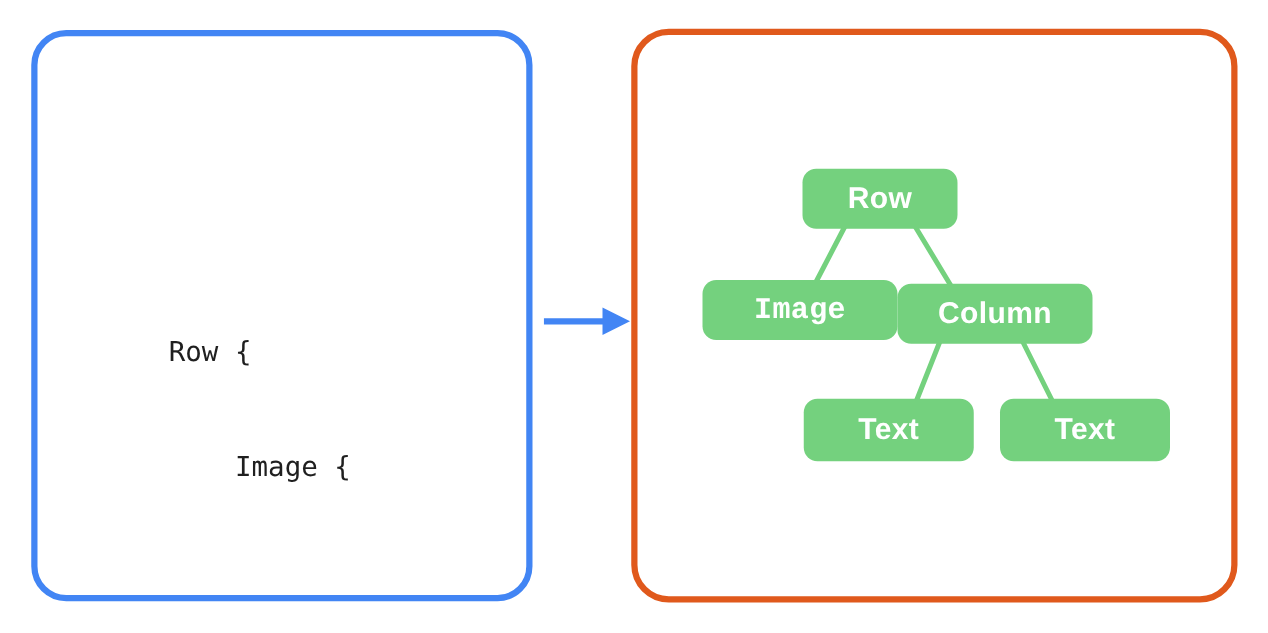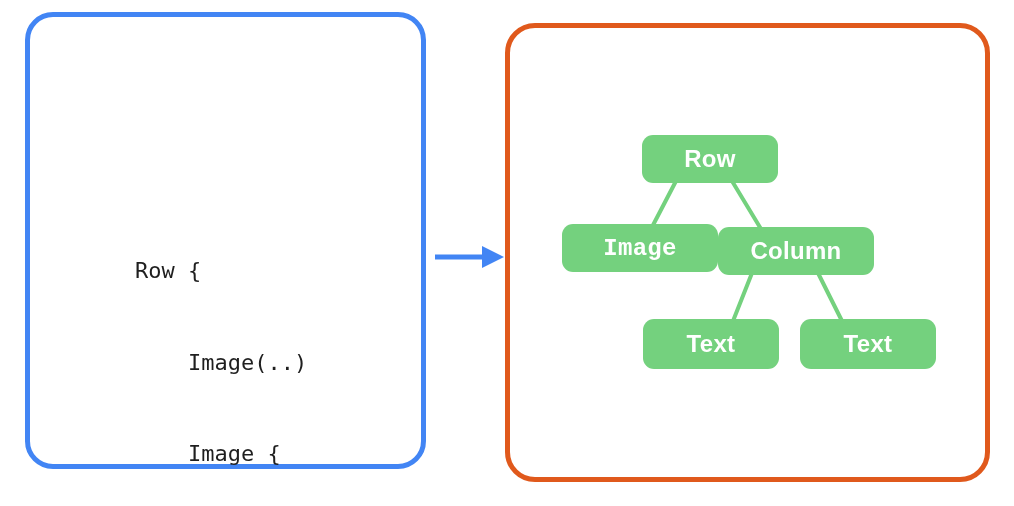--- a/index.html
+++ b/index.html
@@ -17,21 +17,21 @@
   .stage {
     position: relative;
     width: 1014px;
     height: 506px;
     background: var(--background);
     overflow: hidden;
     font-family: "Liberation Sans", sans-serif;
   }
   .code-panel {
     position: absolute;
-    left: 25px; top: 12px;
+    left: 25px; top: 24px;
     width: 401px; height: 457px;
     border: 5px solid var(--panel-left-border);
     border-radius: 28px;
     background: var(--background);
     text-decoration: underline;
   }
   .code-block {
     position: absolute;
     left: 105px; top: 178px;
     font-family: "DejaVu Sans Mono", "Liberation Mono", monospace;
@@ -64,35 +64,34 @@
     background: var(--node-fill);
     color: var(--node-text);
     border-radius: 11px;
     display: flex;
     align-items: center;
     justify-content: center;
     font-size: 24px;
     font-weight: 700;
     letter-spacing: 0.3px;
   }
-  .node-row    { left: 642px; top: 135px; width: 136px; height: 48px; }
+  .node-row    { left: 642px; top: 135px; width: 124px; height: 48px; }
   .node-image  { left: 562px; top: 224px; width: 156px; height: 48px; font-family: Liberation Mono, monospace; }
   .node-column { left: 718px; top: 227px; width: 156px; height: 48px; }
   .node-text1  { left: 643px; top: 319px; width: 136px; height: 50px; }
   .node-text2  { left: 800px; top: 319px; width: 136px; height: 50px; }
 </style>
 </head>
 <body>
 
 <div class="stage">
 
   <div class="code-panel">
     <div class="code-block">
       <div>Row {</div>
-      <div>    Image(..)</div>
       <div>    Image {</div>
       
       
       
       
     </div>
   </div>
 
   <svg class="arrow-svg" viewBox="0 0 70 28" xmlns="http://www.w3.org/2000/svg">
     <line x1="0" y1="14" x2="50" y2="14" stroke="var(--arrow)" stroke-width="5"></line>

